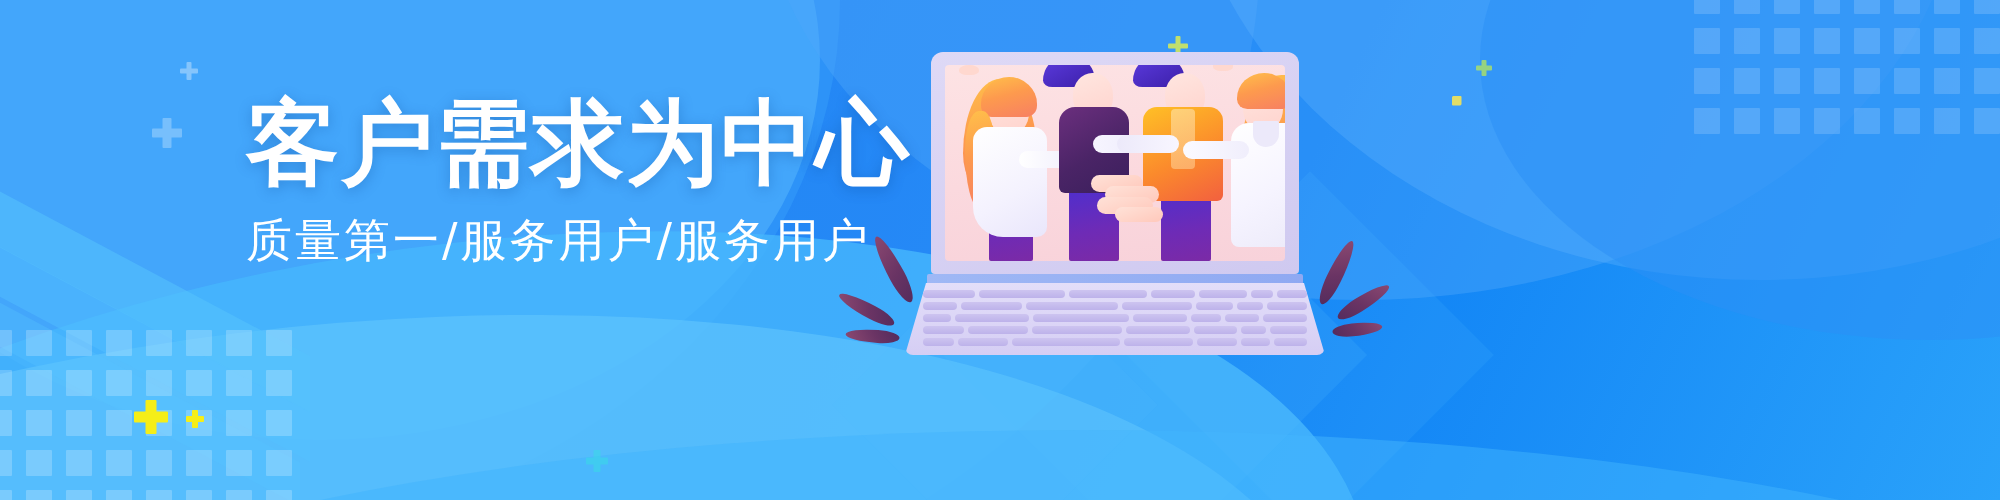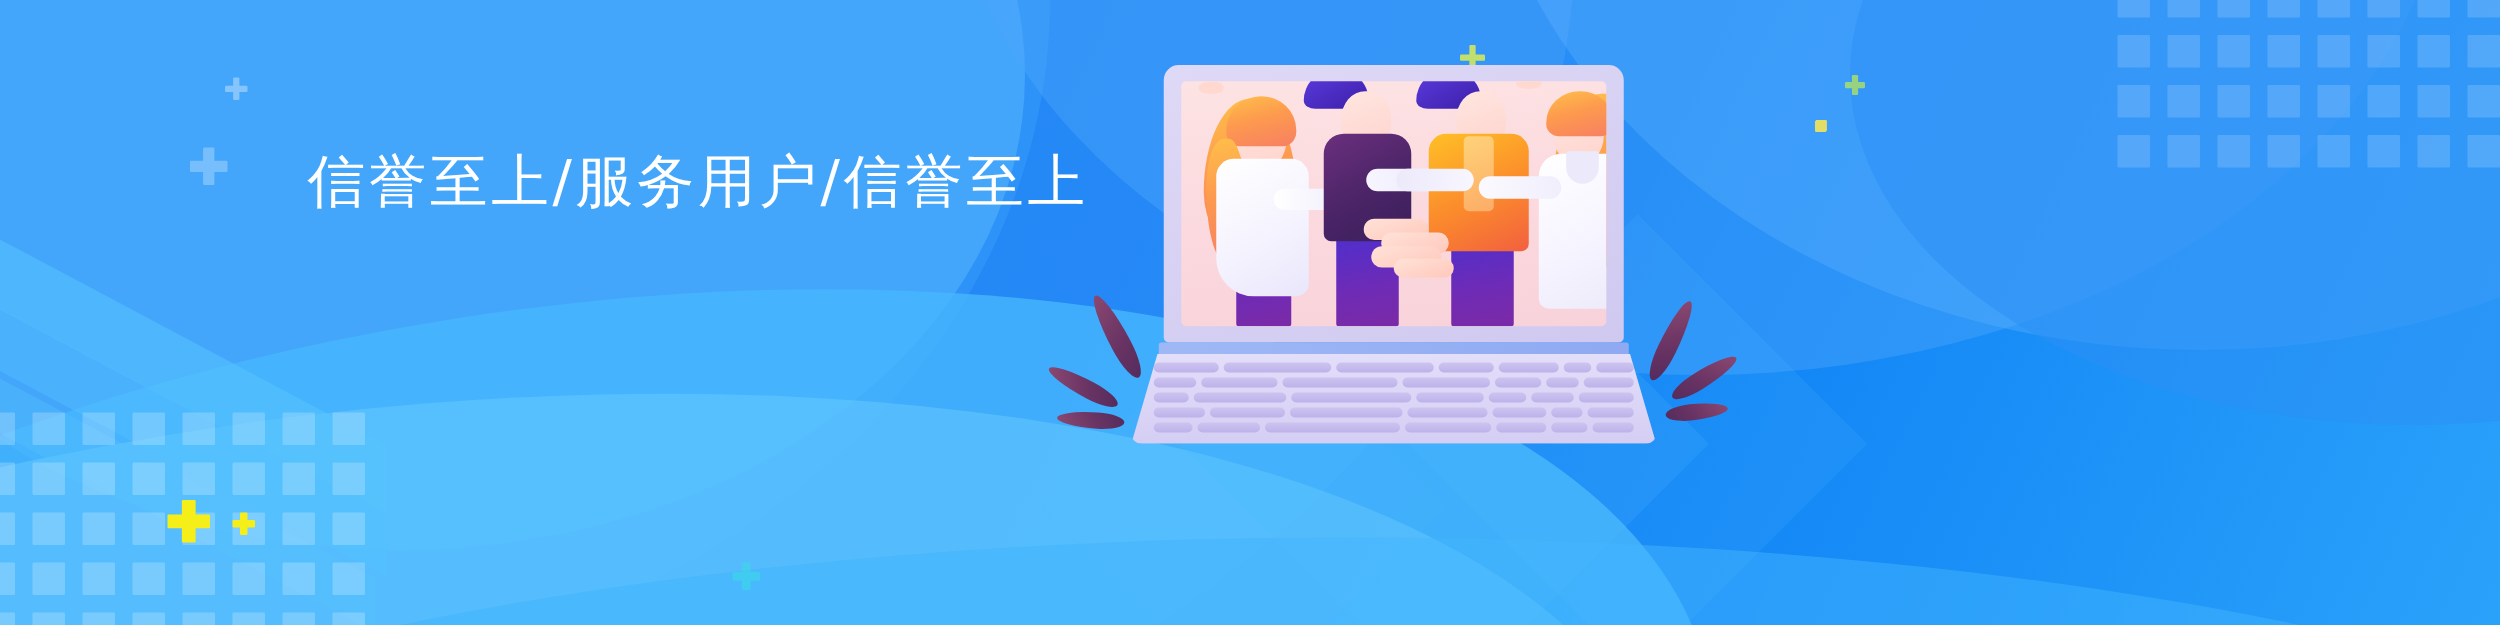--- a/index.html
+++ b/index.html
@@ -414,21 +414,22 @@
   <div class="plus" id="plus-yellow-lg"></div>
   <div class="plus" id="plus-yellow-sm"></div>
   <div class="plus" id="plus-yellow-b1"></div>
   <div class="plus" id="plus-yellow-b2"></div>
   <div class="plus" id="plus-cyan-1"></div>
   <div class="plus" id="plus-cyan-2"></div>
   <div class="plus" id="plus-cyan-3"></div>
   <div class="plus" id="plus-cyan-4"></div>
 
   <div id="text-block">
-    <div id="subline">信誉至上/服务用户/信誉至上</div>
+    <div id="headline">客户需求为中心</div>
+    <div id="subline">质量第一/服务用户/服务用户</div>
   </div>
 
   <div id="illustration">
 
     <div class="leaf" id="leaf-l1"></div>
     <div class="leaf" id="leaf-l2"></div>
     <div class="leaf" id="leaf-l3"></div>
     <div class="leaf" id="leaf-r1"></div>
     <div class="leaf" id="leaf-r2"></div>
     <div class="leaf" id="leaf-r3"></div>

